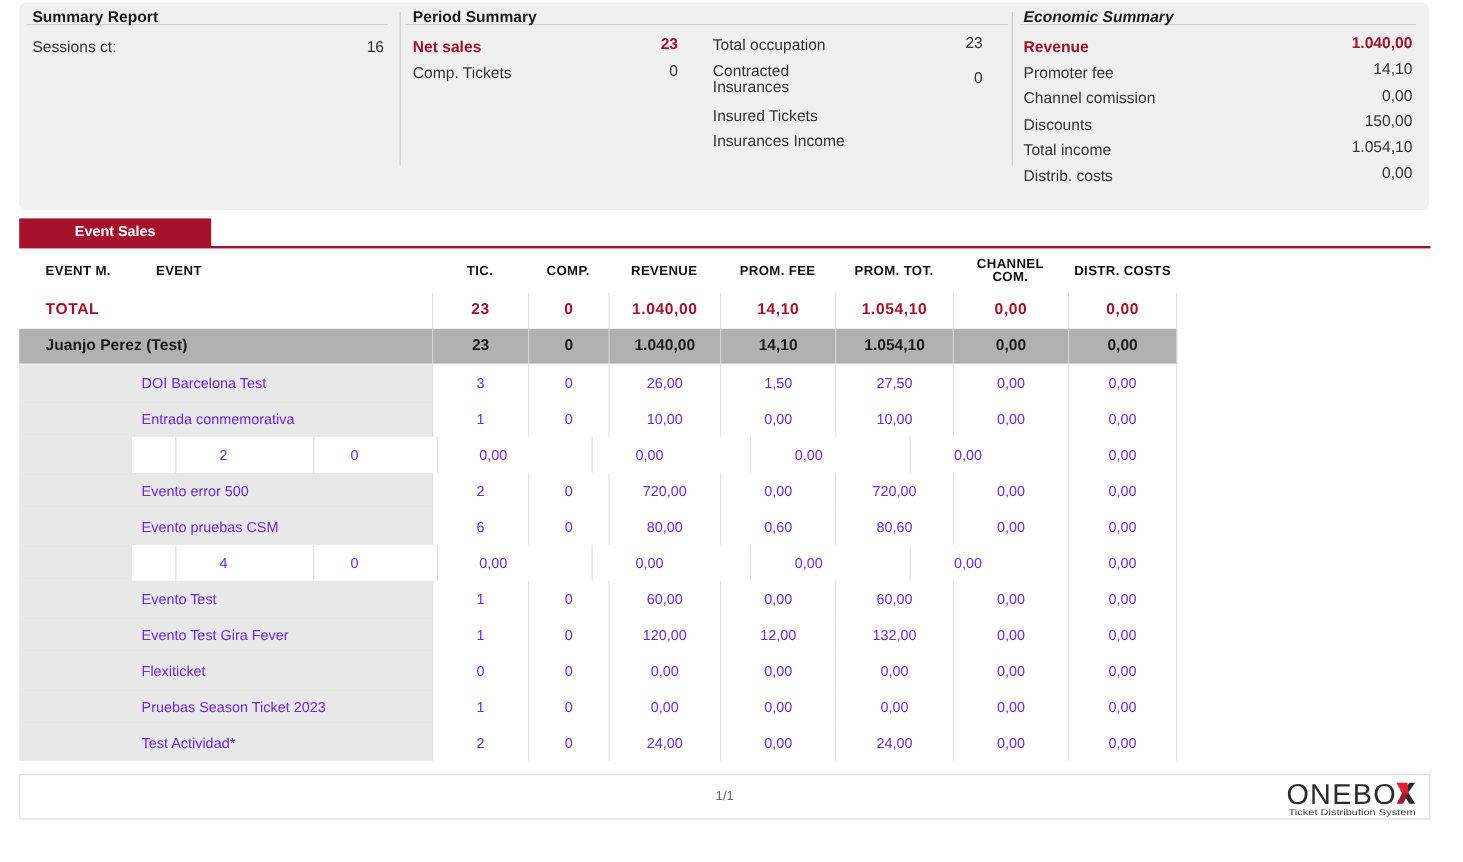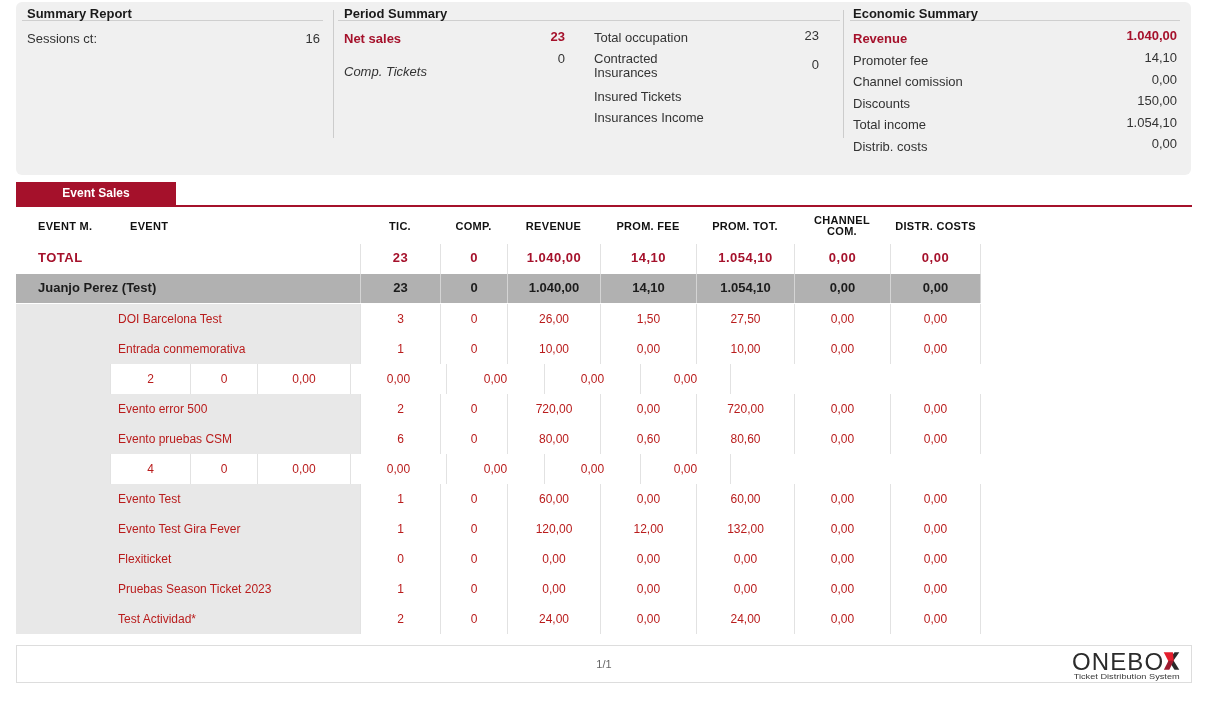--- a/index.html
+++ b/index.html
@@ -28,52 +28,52 @@
 .hrow .cv { border:none; }
 .hrow .c1 { padding-left:20px; }
 .trow { height:30px; font-size:13px; font-weight:bold; color:#a5112b; letter-spacing:0.5px; }
 .trow .c { padding-bottom:4px; }
 .trow .c0 { padding-left:22px; }
 .grow { height:30px; font-size:13px; font-weight:bold; color:#1c1c1c; background:#b1b1b1; border-bottom:1px solid #fff; }
 .grow .c { padding-bottom:3px; }
 .grow .c0 { padding-left:22px; }
 .grow .cv { border-left:1px solid #d4d4d4; }
 .grow .cv8 { border-right:1px solid #d4d4d4; }
-.drow { height:30px; font-size:12px; color:#b91c1c; }
+.drow { height:30px; font-size:12px; color:#6d28d9;justify-content:space-between; }
 .drow .c0, .drow .c1 { background:#e8e8e8; }
 .lc { line-height:14px; }
 .lch { line-height:11px; }
 
 #footer { left:16px; top:645px; width:1176px; height:38px; border:1px solid #dddddd; background:#fff; }
 #pg { position:absolute; left:0; top:12px; width:100%; text-align:center; font-size:11px; color:#666; }
 #logo { left:1065px; top:645px; width:125px; height:37px; }
 </style>
 </head>
 <body>
 <div class="abs" id="panel">
 
   <div class="hd" style="left:6px; width:301px; padding-left:5px;">Summary Report</div>
   <div class="lbl" style="left:11px; top:29px;">Sessions ct:</div>
   <div class="val" style="left:204px; top:29px; width:100px;">16</div>
   <div class="sep" style="left:317px;"></div>
 
   <div class="hd" style="left:322px; width:502px; padding-left:6px;">Period Summary</div>
   <div class="lbl red" style="left:328px; top:29px;">Net sales</div>
   <div class="val red" style="left:449px; top:27px; width:100px;">23</div>
-  <div class="lbl" style="left:328px; top:62px;font-style:italic;">Comp. Tickets</div>
+  <div class="lbl" style="left:328px; top:51px;">Comp. Tickets</div>
   <div class="val" style="left:449px; top:49px; width:100px;">0</div>
   <div class="lbl" style="left:578px; top:28px;">Total occupation</div>
   <div class="val" style="left:703px; top:26px; width:100px;">23</div>
   <div class="lbl lc" style="left:578px; top:50px;">Contracted<br>Insurances</div>
   <div class="val" style="left:703px; top:55px; width:100px;">0</div>
   <div class="lbl" style="left:578px; top:87px;">Insured Tickets</div>
   <div class="lbl" style="left:578px; top:108px;">Insurances Income</div>
   <div class="sep" style="left:827px;"></div>
 
-  <div class="hd" style="left:834px; width:330px; padding-left:3px;">Economic Summary</div>
+  <div class="hd" style="left:834px; width:330px; padding-left:3px;font-style:italic;">Economic Summary</div>
   <div class="lbl red" style="left:837px; top:29px;">Revenue</div>
   <div class="val red" style="left:1011px; top:26px; width:150px;">1.040,00</div>
   <div class="lbl" style="left:837px; top:51px;">Promoter fee</div>
   <div class="val" style="left:1011px; top:48px; width:150px;">14,10</div>
   <div class="lbl" style="left:837px; top:72px;">Channel comission</div>
   <div class="val" style="left:1011px; top:70px; width:150px;">0,00</div>
   <div class="lbl" style="left:837px; top:94px;">Discounts</div>
   <div class="val" style="left:1011px; top:91px; width:150px;">150,00</div>
   <div class="lbl" style="left:837px; top:115px;">Total income</div>
   <div class="val" style="left:1011px; top:113px; width:150px;">1.054,10</div>

